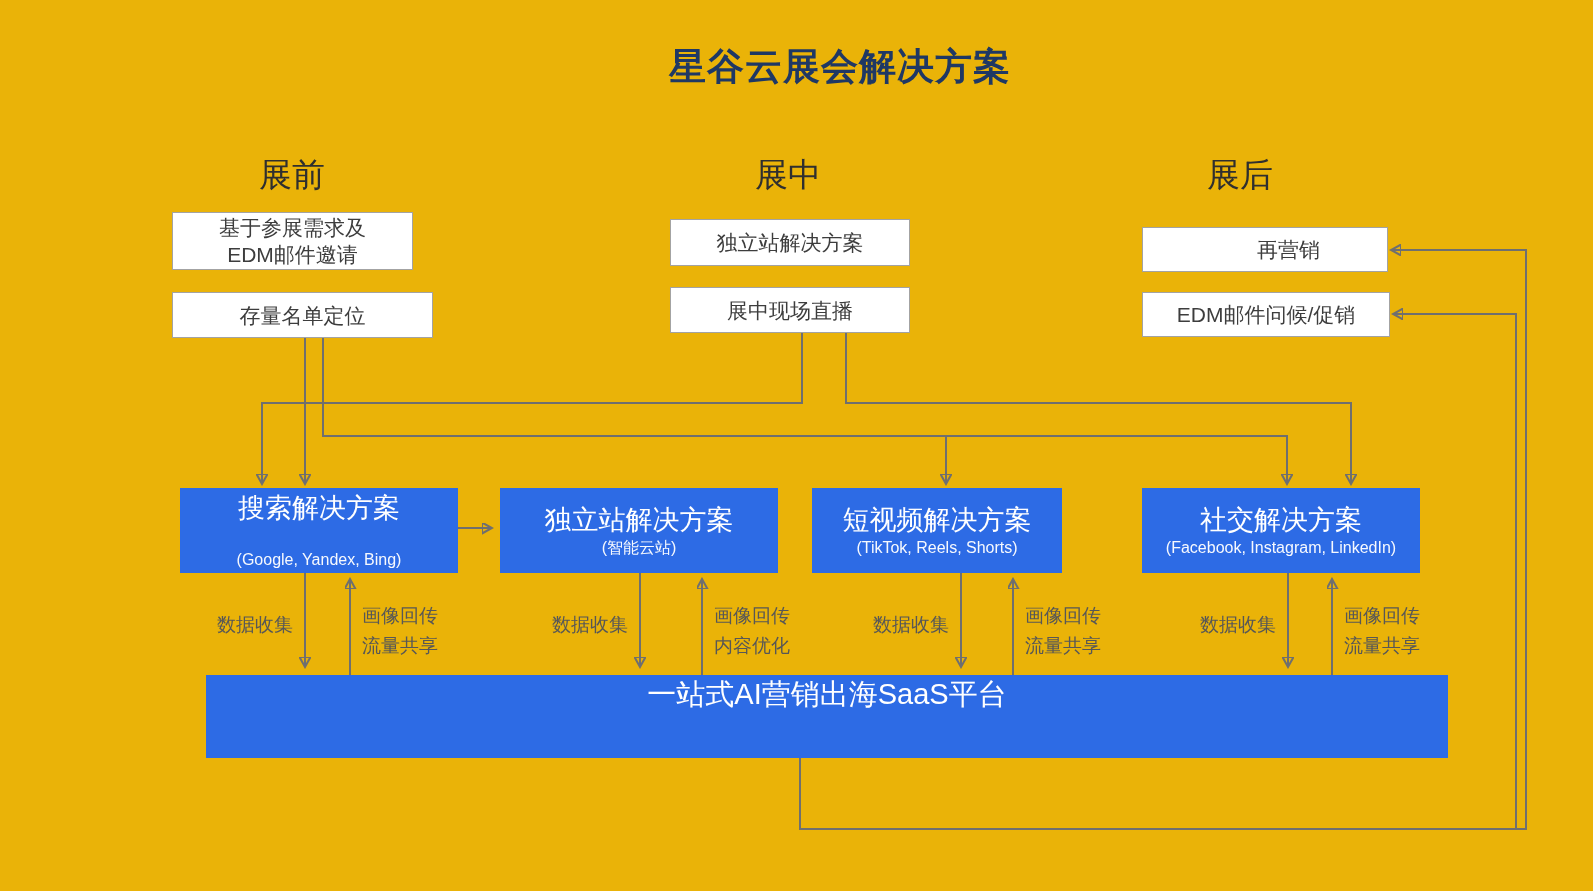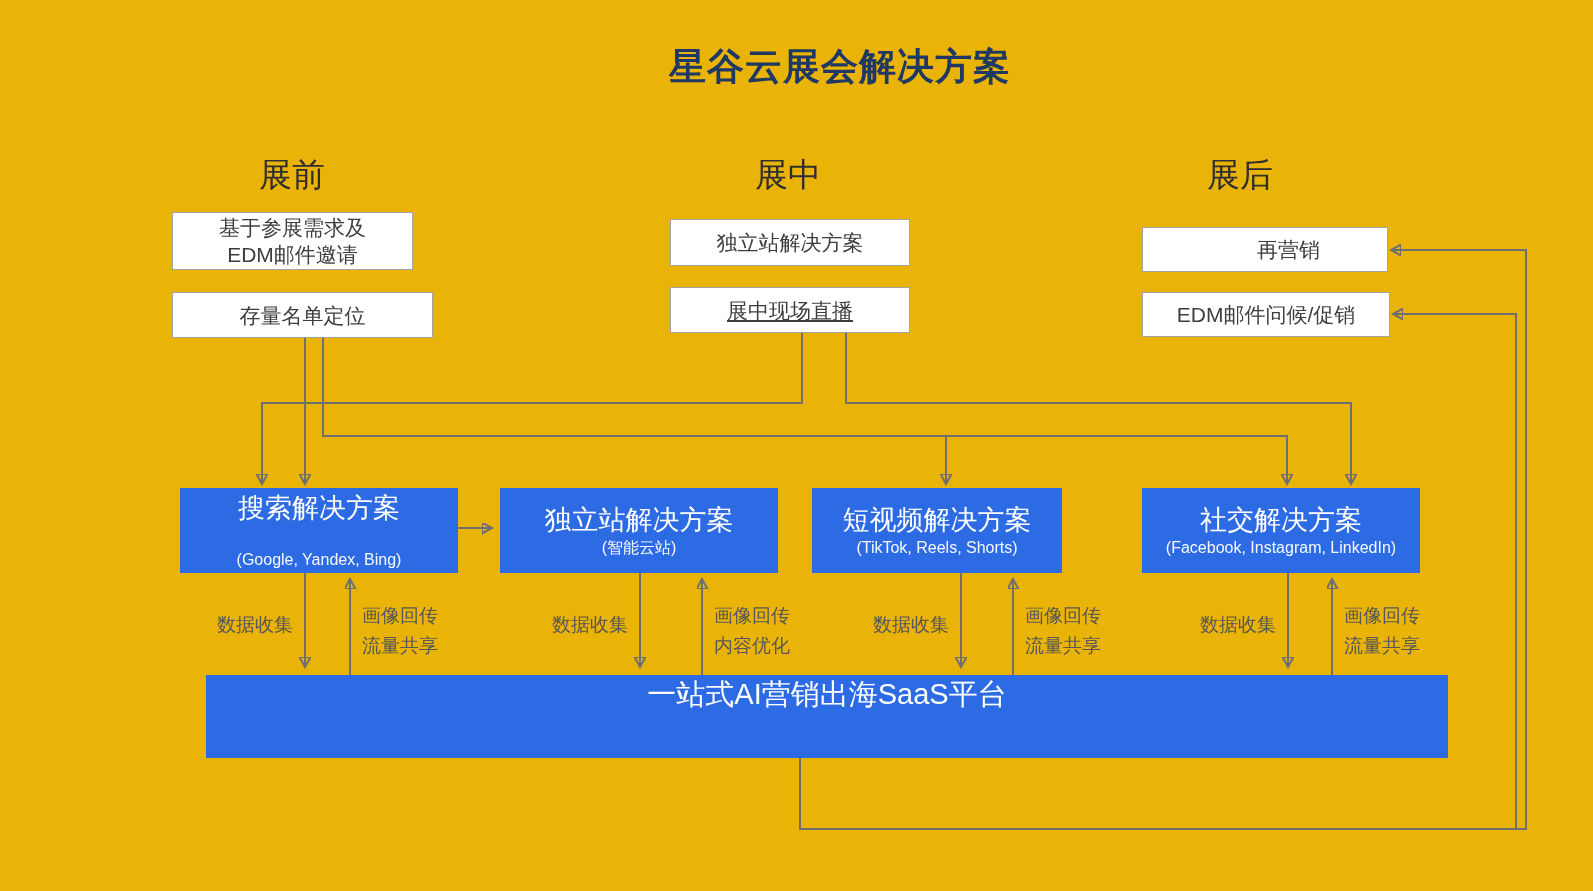--- a/index.html
+++ b/index.html
@@ -19,21 +19,21 @@
   .hdr-mid{left:723px;}
   .hdr-post{left:1175px;}
   .wbox{
     position:absolute;box-sizing:border-box;border:1.5px solid #a3a3a3;background:#ffffff;
     display:flex;align-items:center;justify-content:center;text-align:center;
     font-size:21px;color:#3d3d3d;line-height:27px;white-space:pre-line;
   }
   .box-pre1{left:172px;top:212px;width:241px;height:58px;}
   .box-pre2{left:172px;top:292px;width:261px;height:46px;}
   .box-mid1{left:670px;top:219px;width:240px;height:47px;}
-  .box-mid2{left:670px;top:287px;width:240px;height:46px;text-decoration:underline;}
+  .box-mid2{left:670px;top:287px;width:240px;height:46px;}
   .box-post1{left:1142px;top:227px;width:246px;height:45px;padding-left:47px;}
   .box-post2{left:1142px;top:292px;width:248px;height:45px;}
   .sol{
     position:absolute;top:488px;height:85px;background:#2D6BE5;color:#ffffff;
     display:flex;flex-direction:column;align-items:center;justify-content:center;text-align:center;
   }
   .sol .sol-title{font-size:27px;font-weight:500;line-height:32px;}
   .sol .sol-sub{font-size:16px;line-height:21px;color:rgba(255,255,255,0.96);margin-top:1px;}
   .sol1{left:180px;width:278px;gap:24px;}
   .sol2{left:500px;width:278px;}

